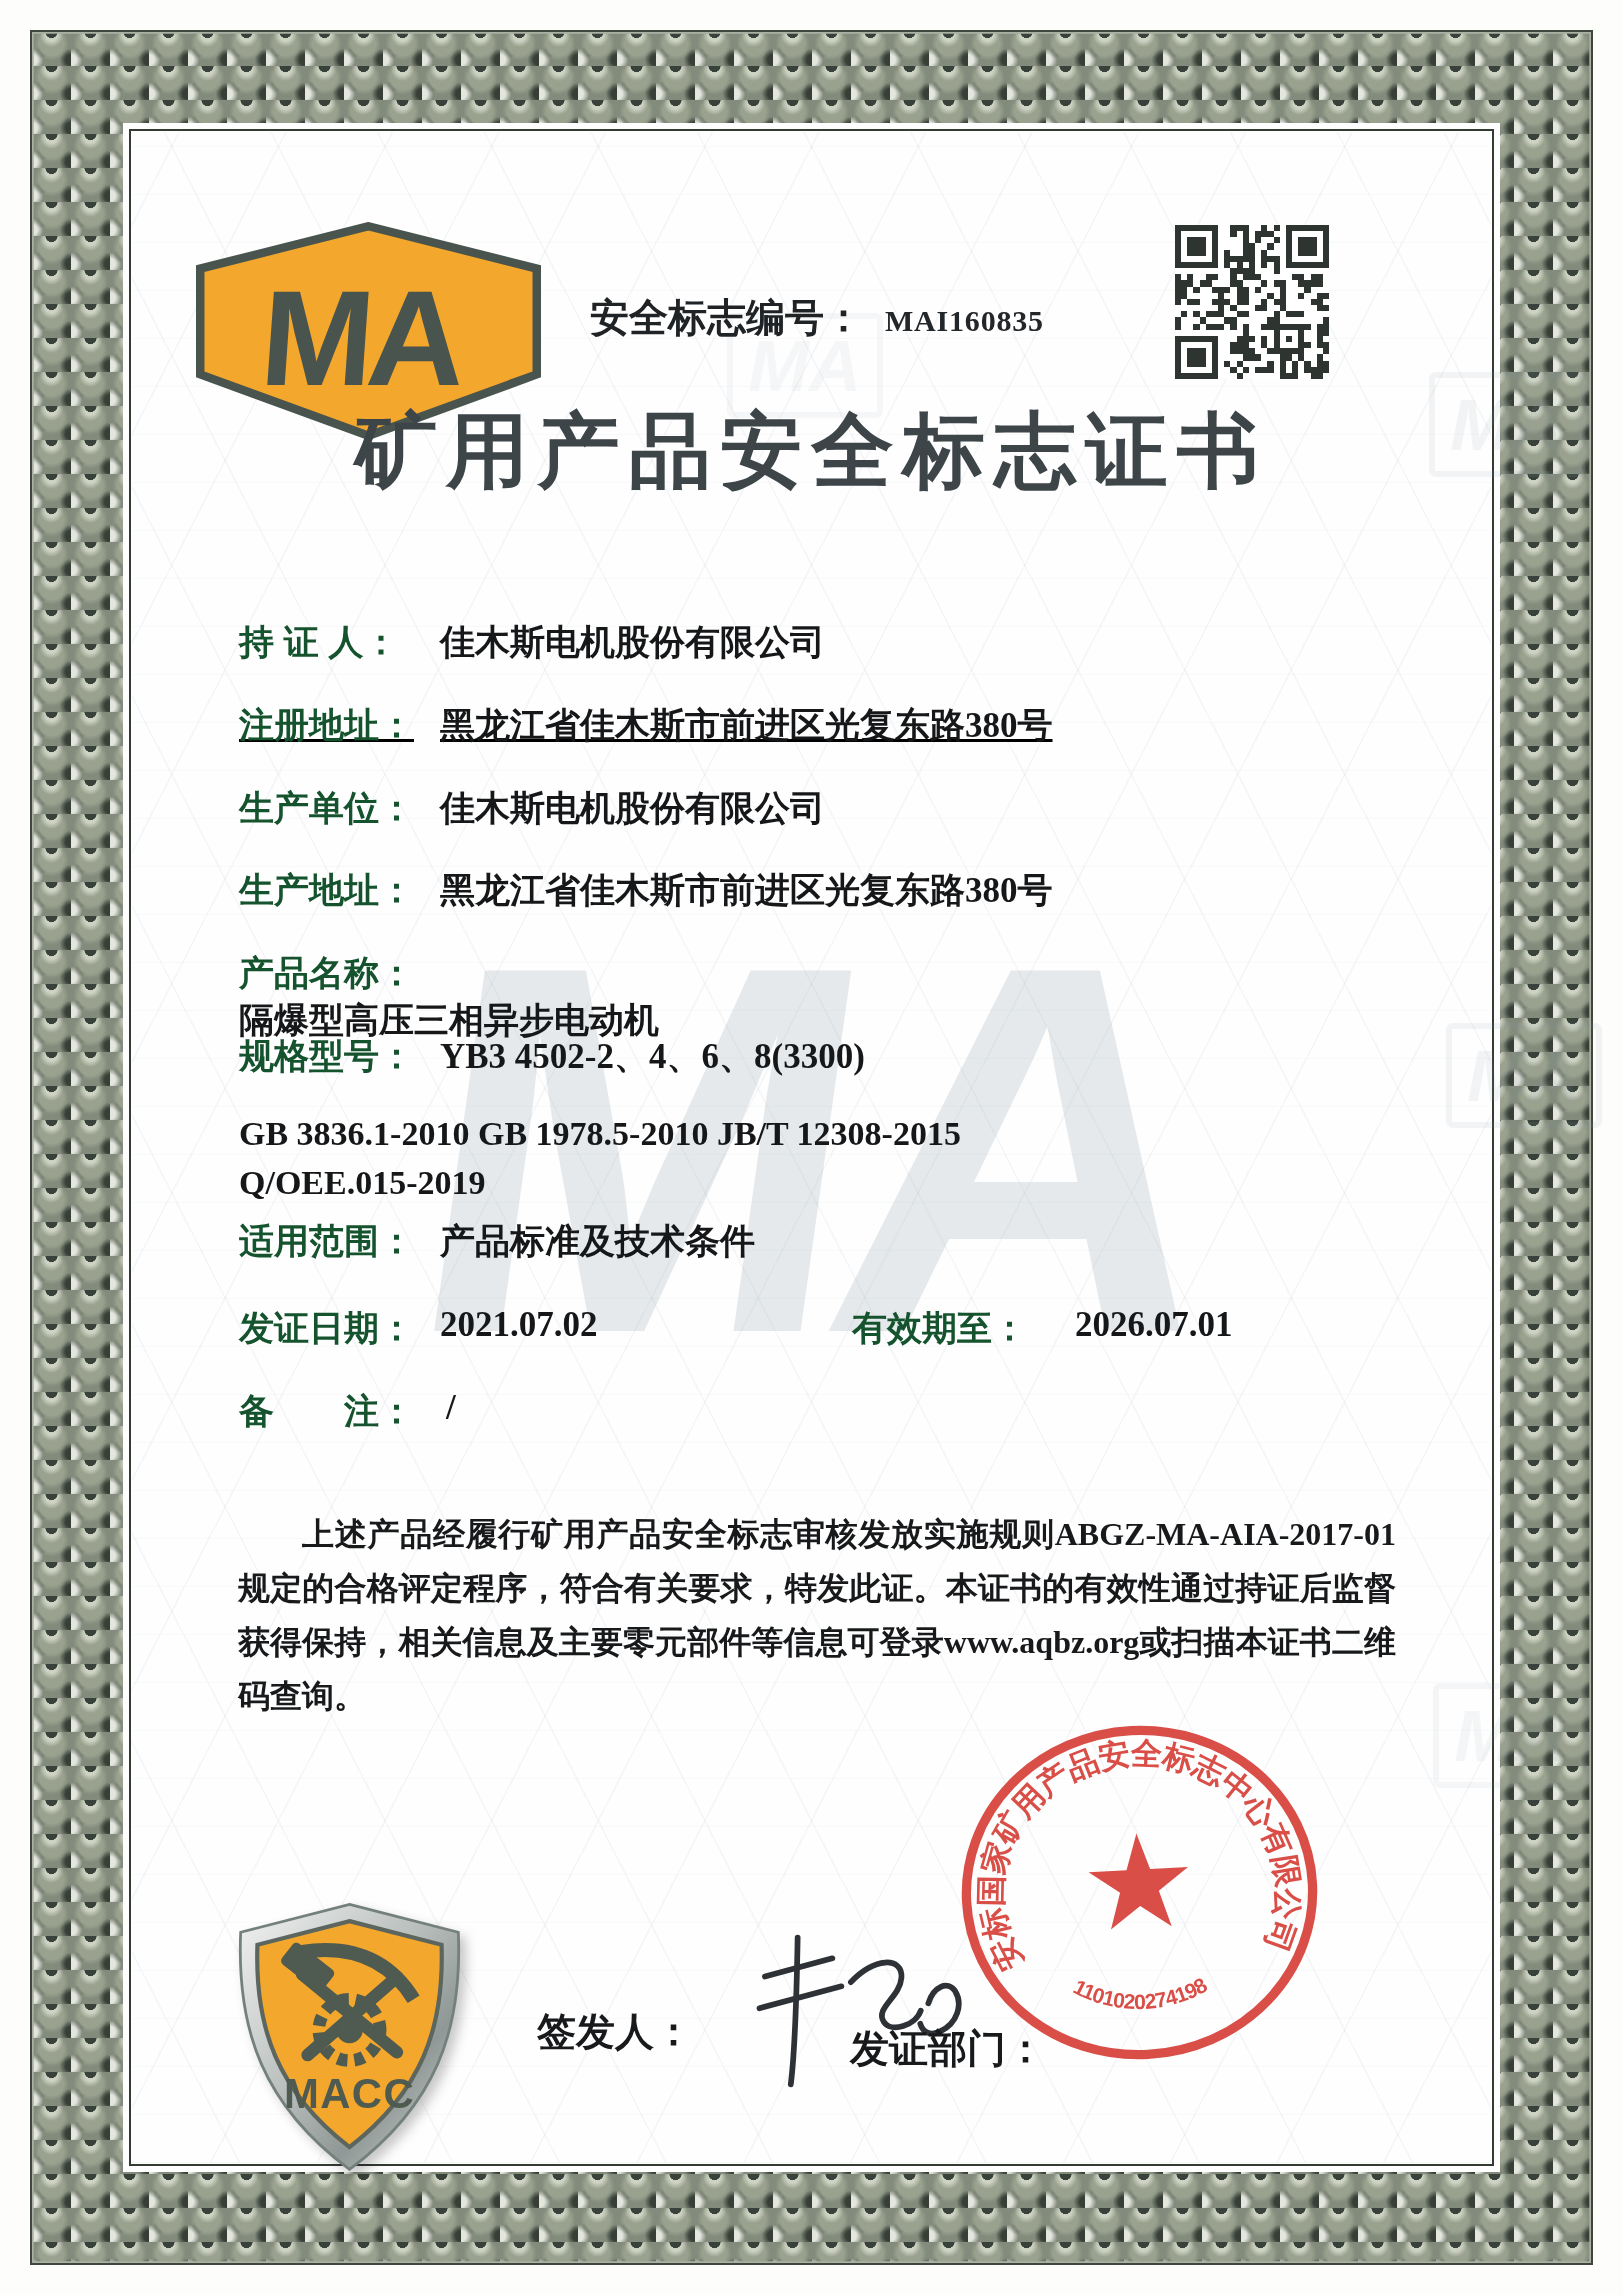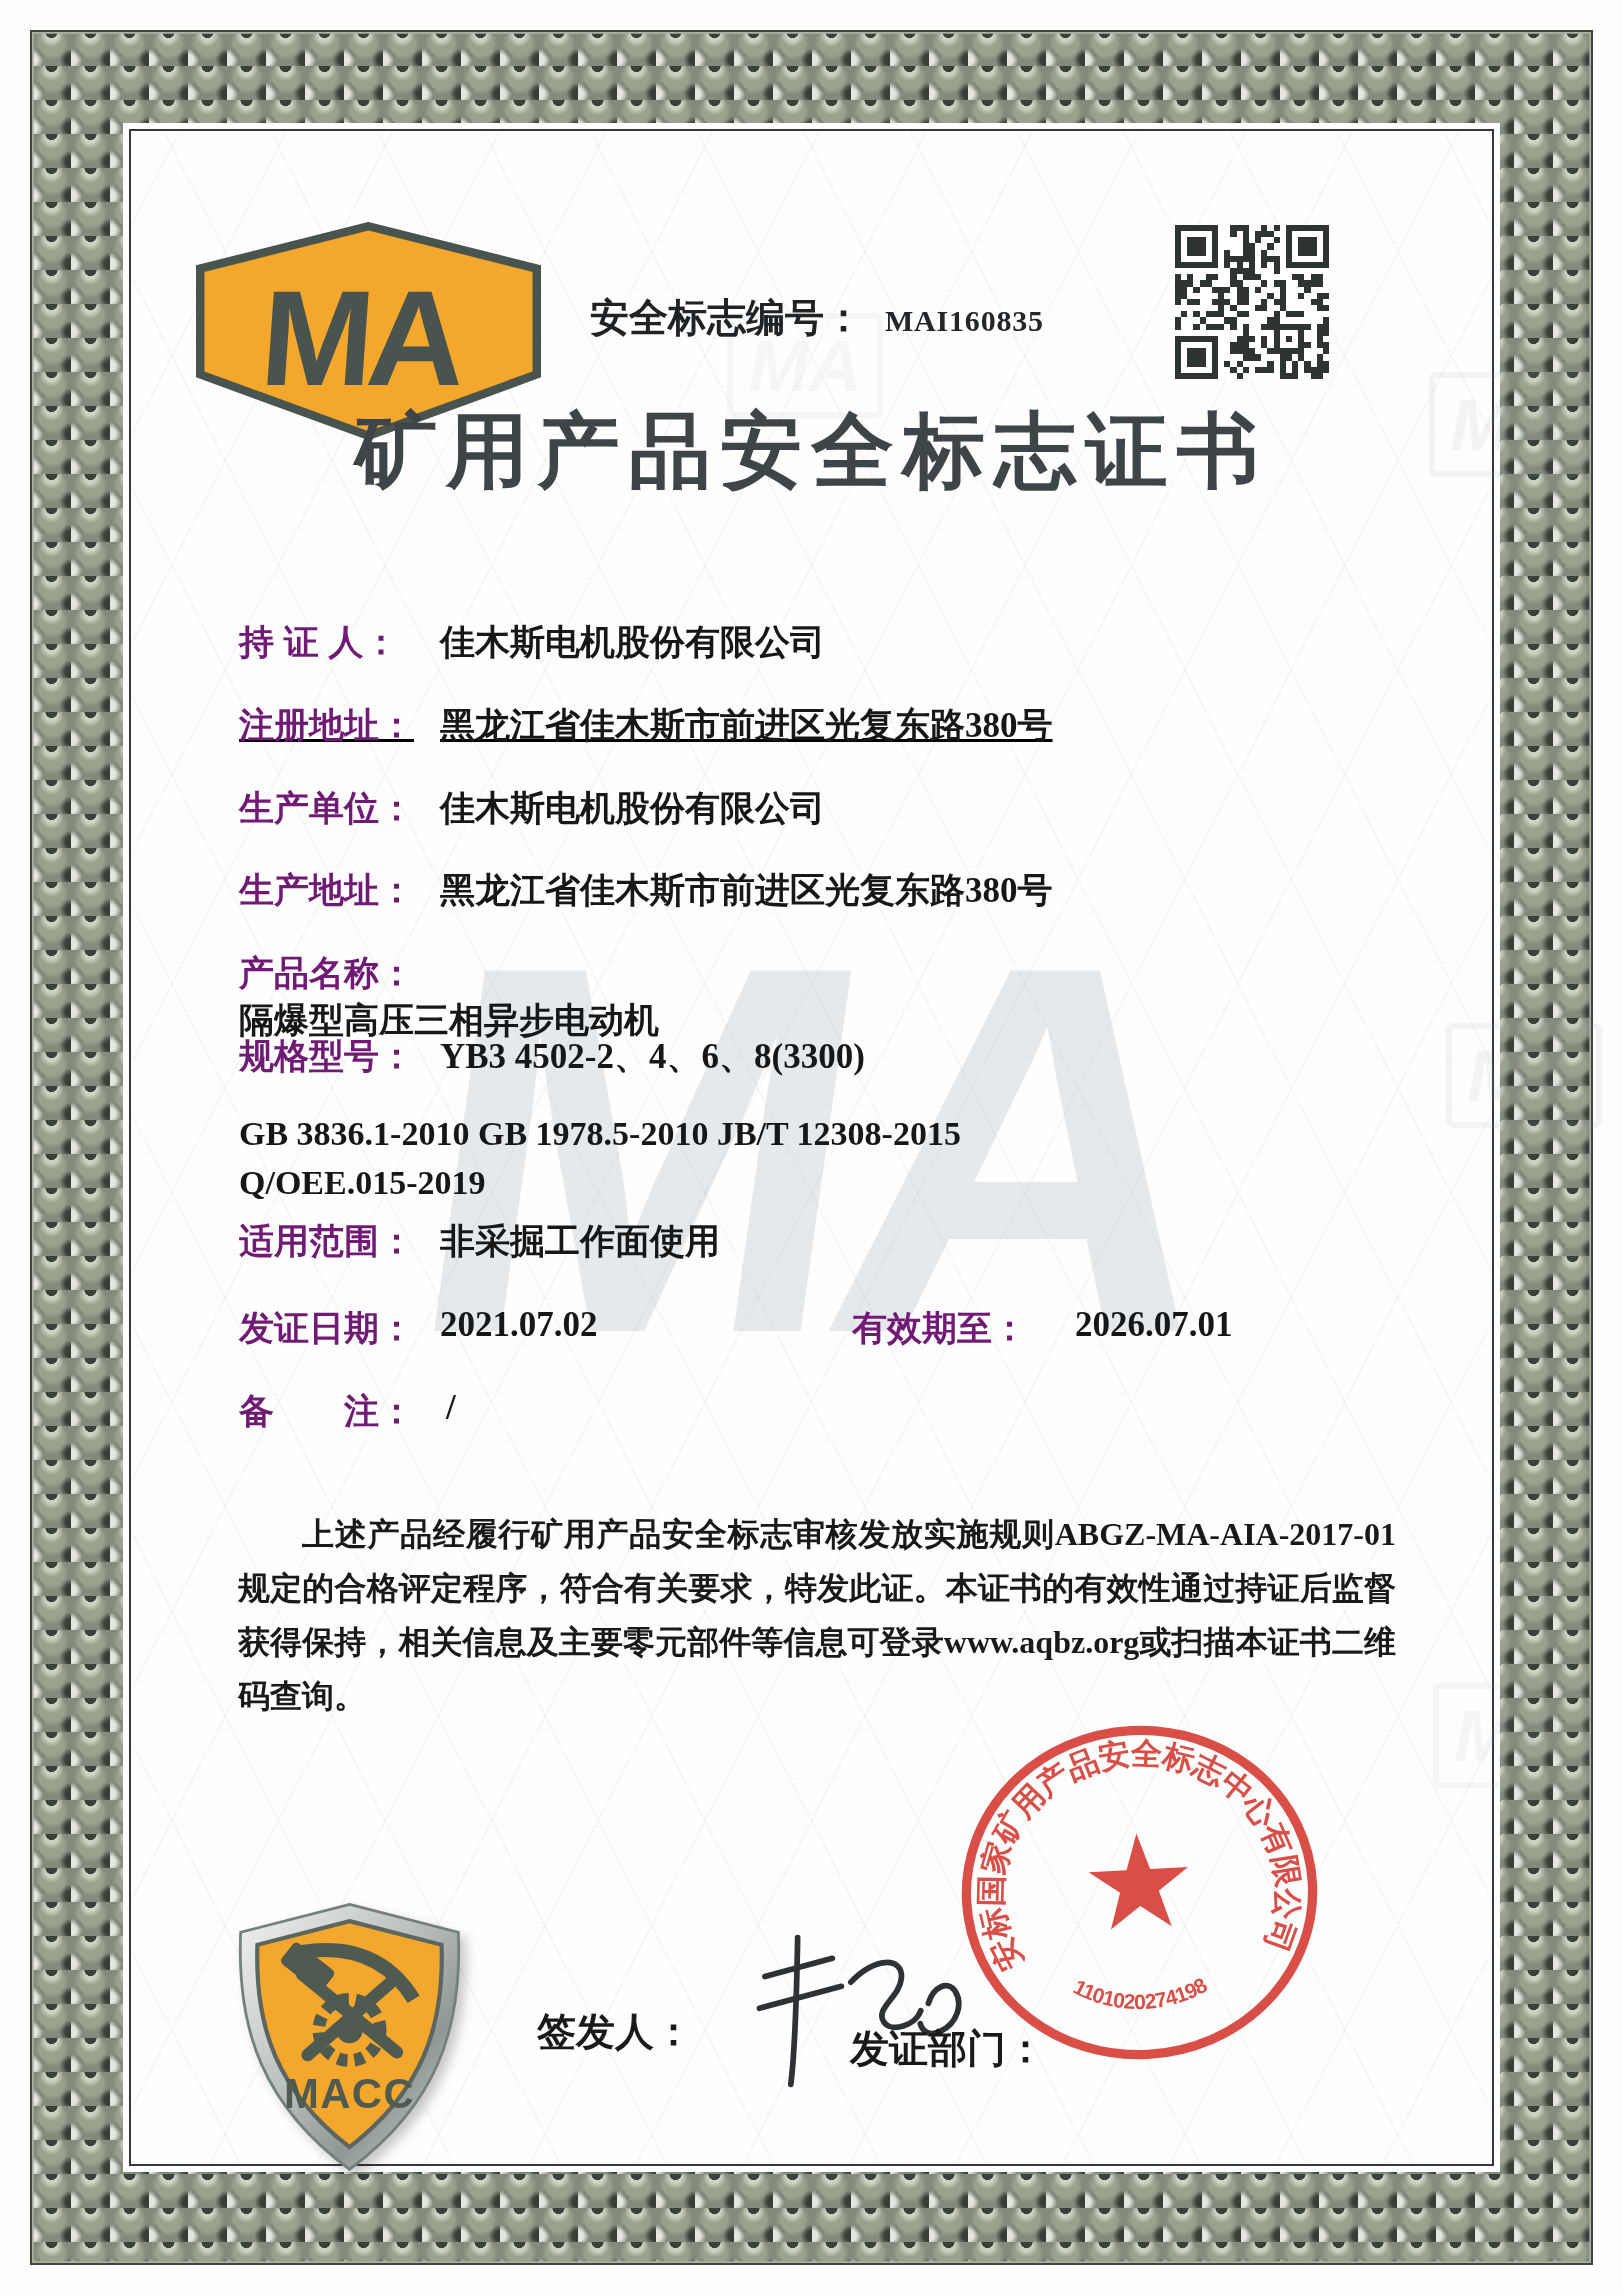--- a/index.html
+++ b/index.html
@@ -55,21 +55,21 @@
   .qr{position:absolute; left:1175px; top:225px;}
   
   .title{
     position:absolute; left:50%; top:397px; transform:translateX(-50%);
     font-weight:900; font-size:82px; letter-spacing:9.3px; color:#3d4549; white-space:nowrap;
   }
   
   .row{position:absolute; left:239px; display:flex; align-items:flex-start; white-space:nowrap;}
   .lbl{
     font-family:"Liberation Sans","DejaVu Sans",sans-serif; font-weight:700;
-    font-size:35px; color:#701a75; width:201px; flex:0 0 auto;
+    font-size:35px; color:#14532d; width:201px; flex:0 0 auto;
   }
   .val{font-weight:700; font-size:35px; color:#151719;}
   .r0{top:619px;} .r1{top:702px;text-decoration:underline;} .r2{top:785px;} .r3{top:867px;}
   .r4{top:950px;flex-direction:column;} .r5{top:1033px;} .r6{top:1109px;} .r7{top:1218px;}
   .r6 .lbl{width:auto; letter-spacing:4.2px; margin-right:44px;}
   .r6 .val span{display:block; line-height:49px; font-size:34px;}
   .dates{top:1305px; left:0; width:100%;}
   .dates span{position:absolute; top:0;}
   .dates .dl1{left:239px;} .dates .dv1{left:440px;}
   .dates .dl2{left:852px;} .dates .dv2{left:1075px;}
@@ -170,21 +170,21 @@
     <span class="val">YB3 4502-2、4、6、8(3300)</span>
   </div>
   <div class="row r6">
     <span class="val">
       <span>GB 3836.1-2010  GB 1978.5-2010 JB/T 12308-2015</span>
       <span>Q/OEE.015-2019</span>
     </span>
   </div>
   <div class="row r7">
     <span class="lbl">适用范围：</span>
-    <span class="val">非采掘工作面使用</span>
+    <span class="val">产品标准及技术条件</span>
   </div>
 
   <div class="row dates">
     <span class="lbl dl1">发证日期：</span>
     <span class="val dv1">2021.07.02</span>
     <span class="lbl dl2">有效期至：</span>
     <span class="val dv2">2026.07.01</span>
   </div>
 
   <div class="row remark">

